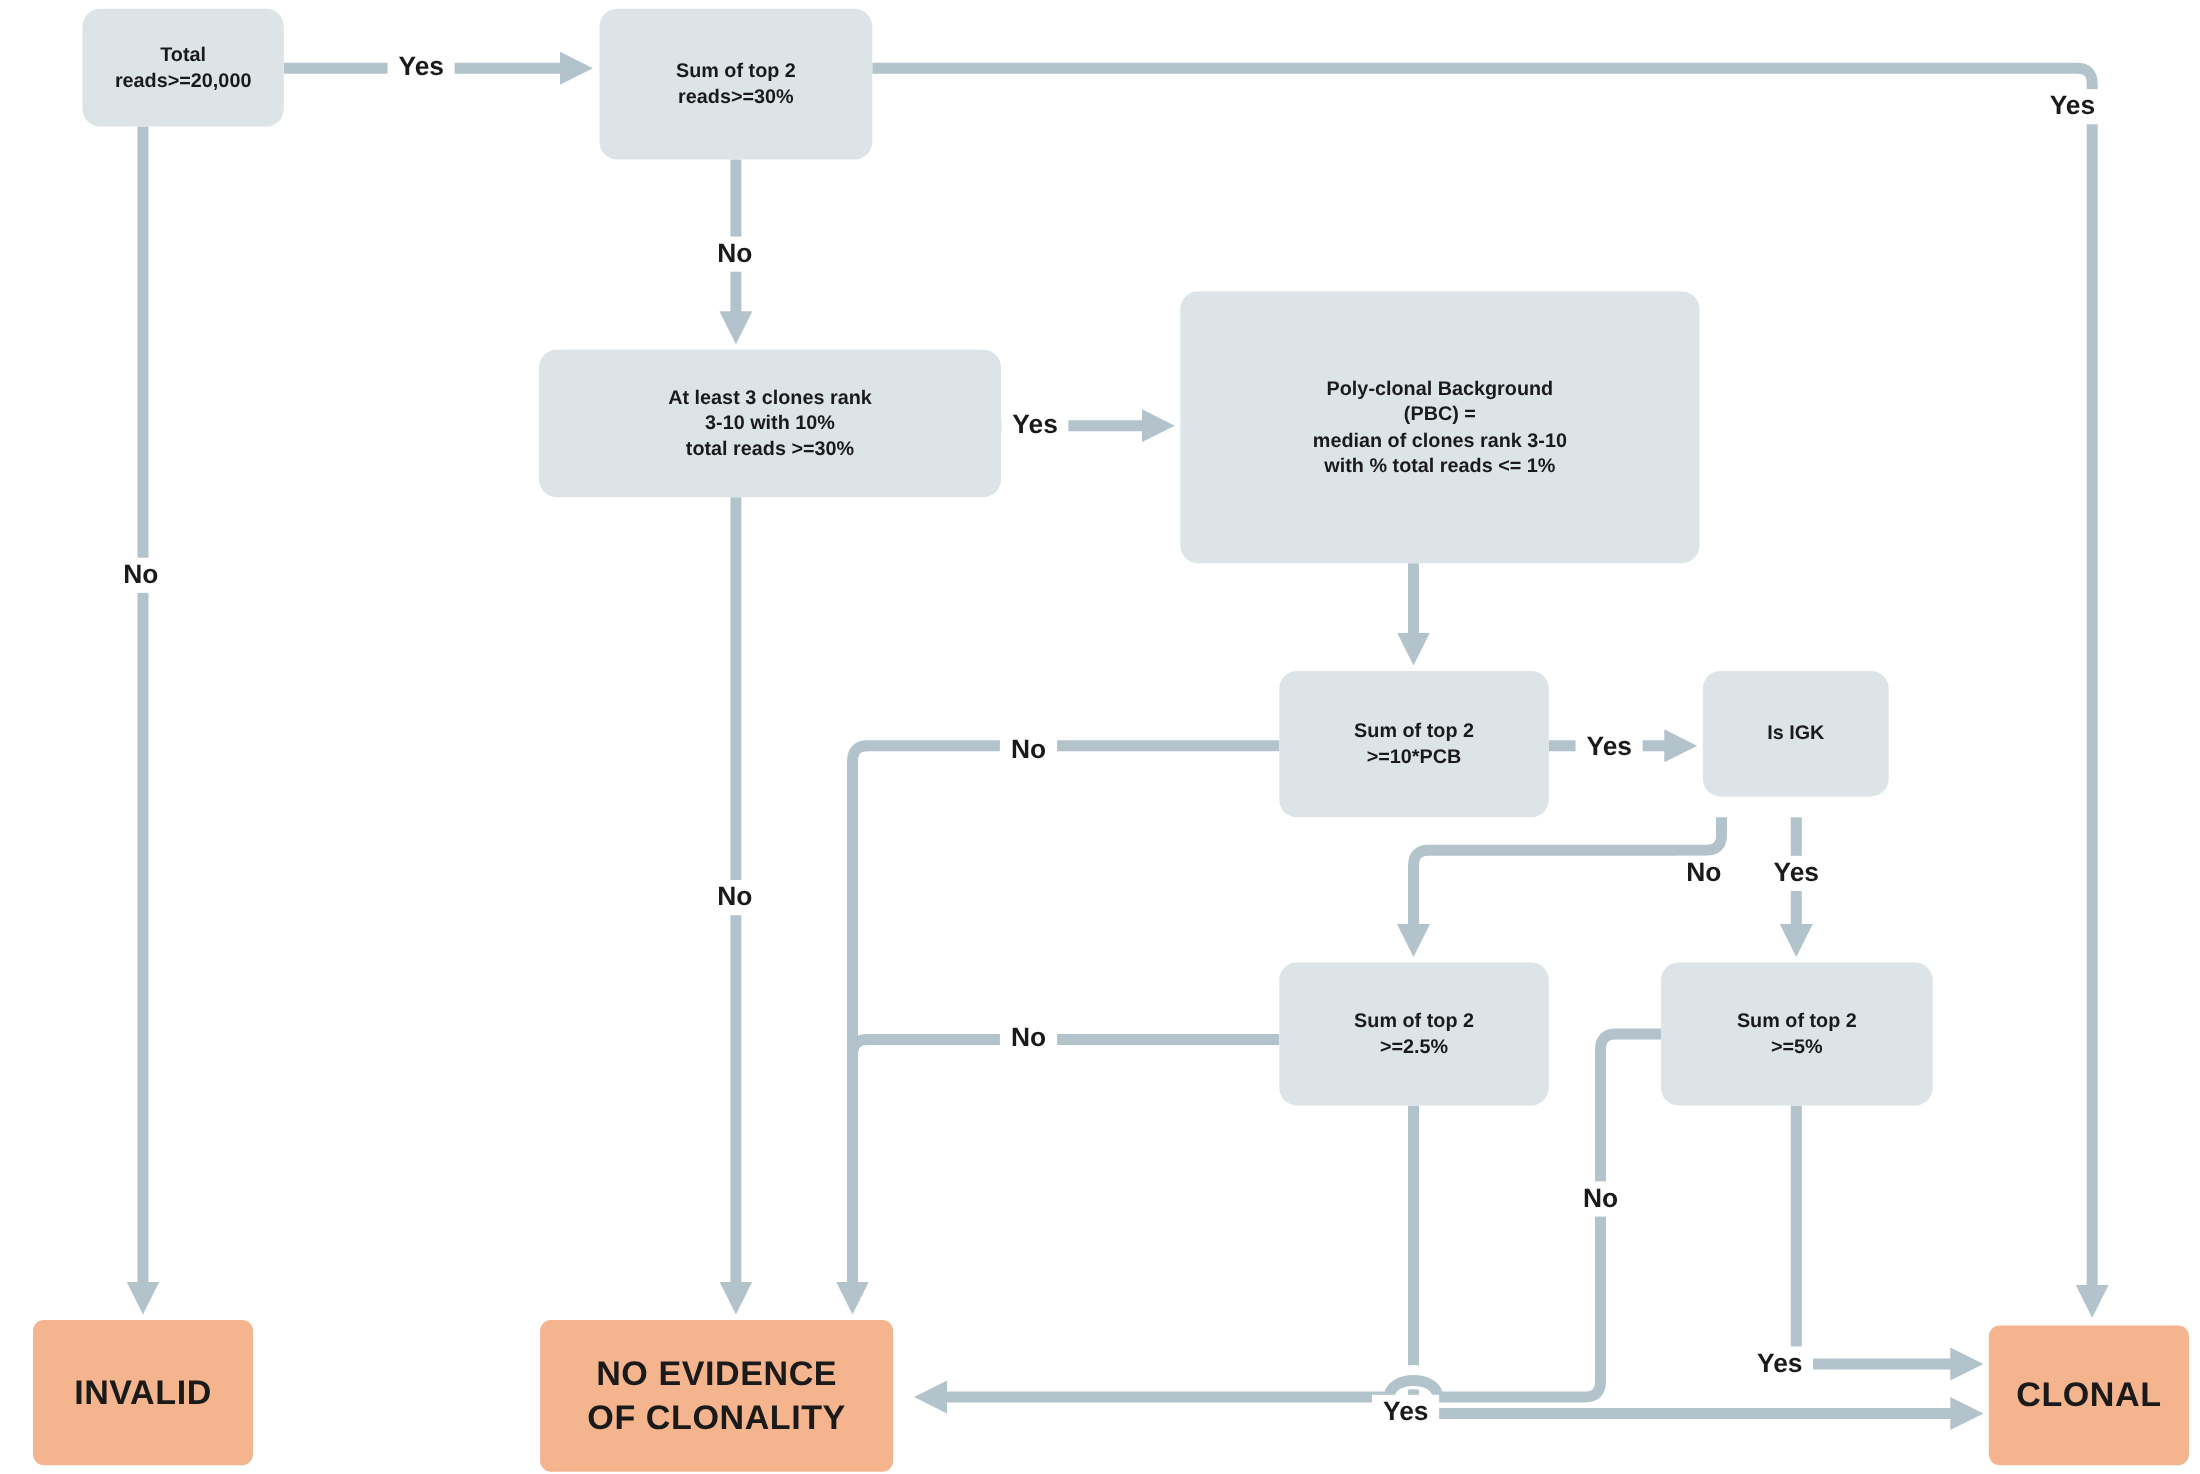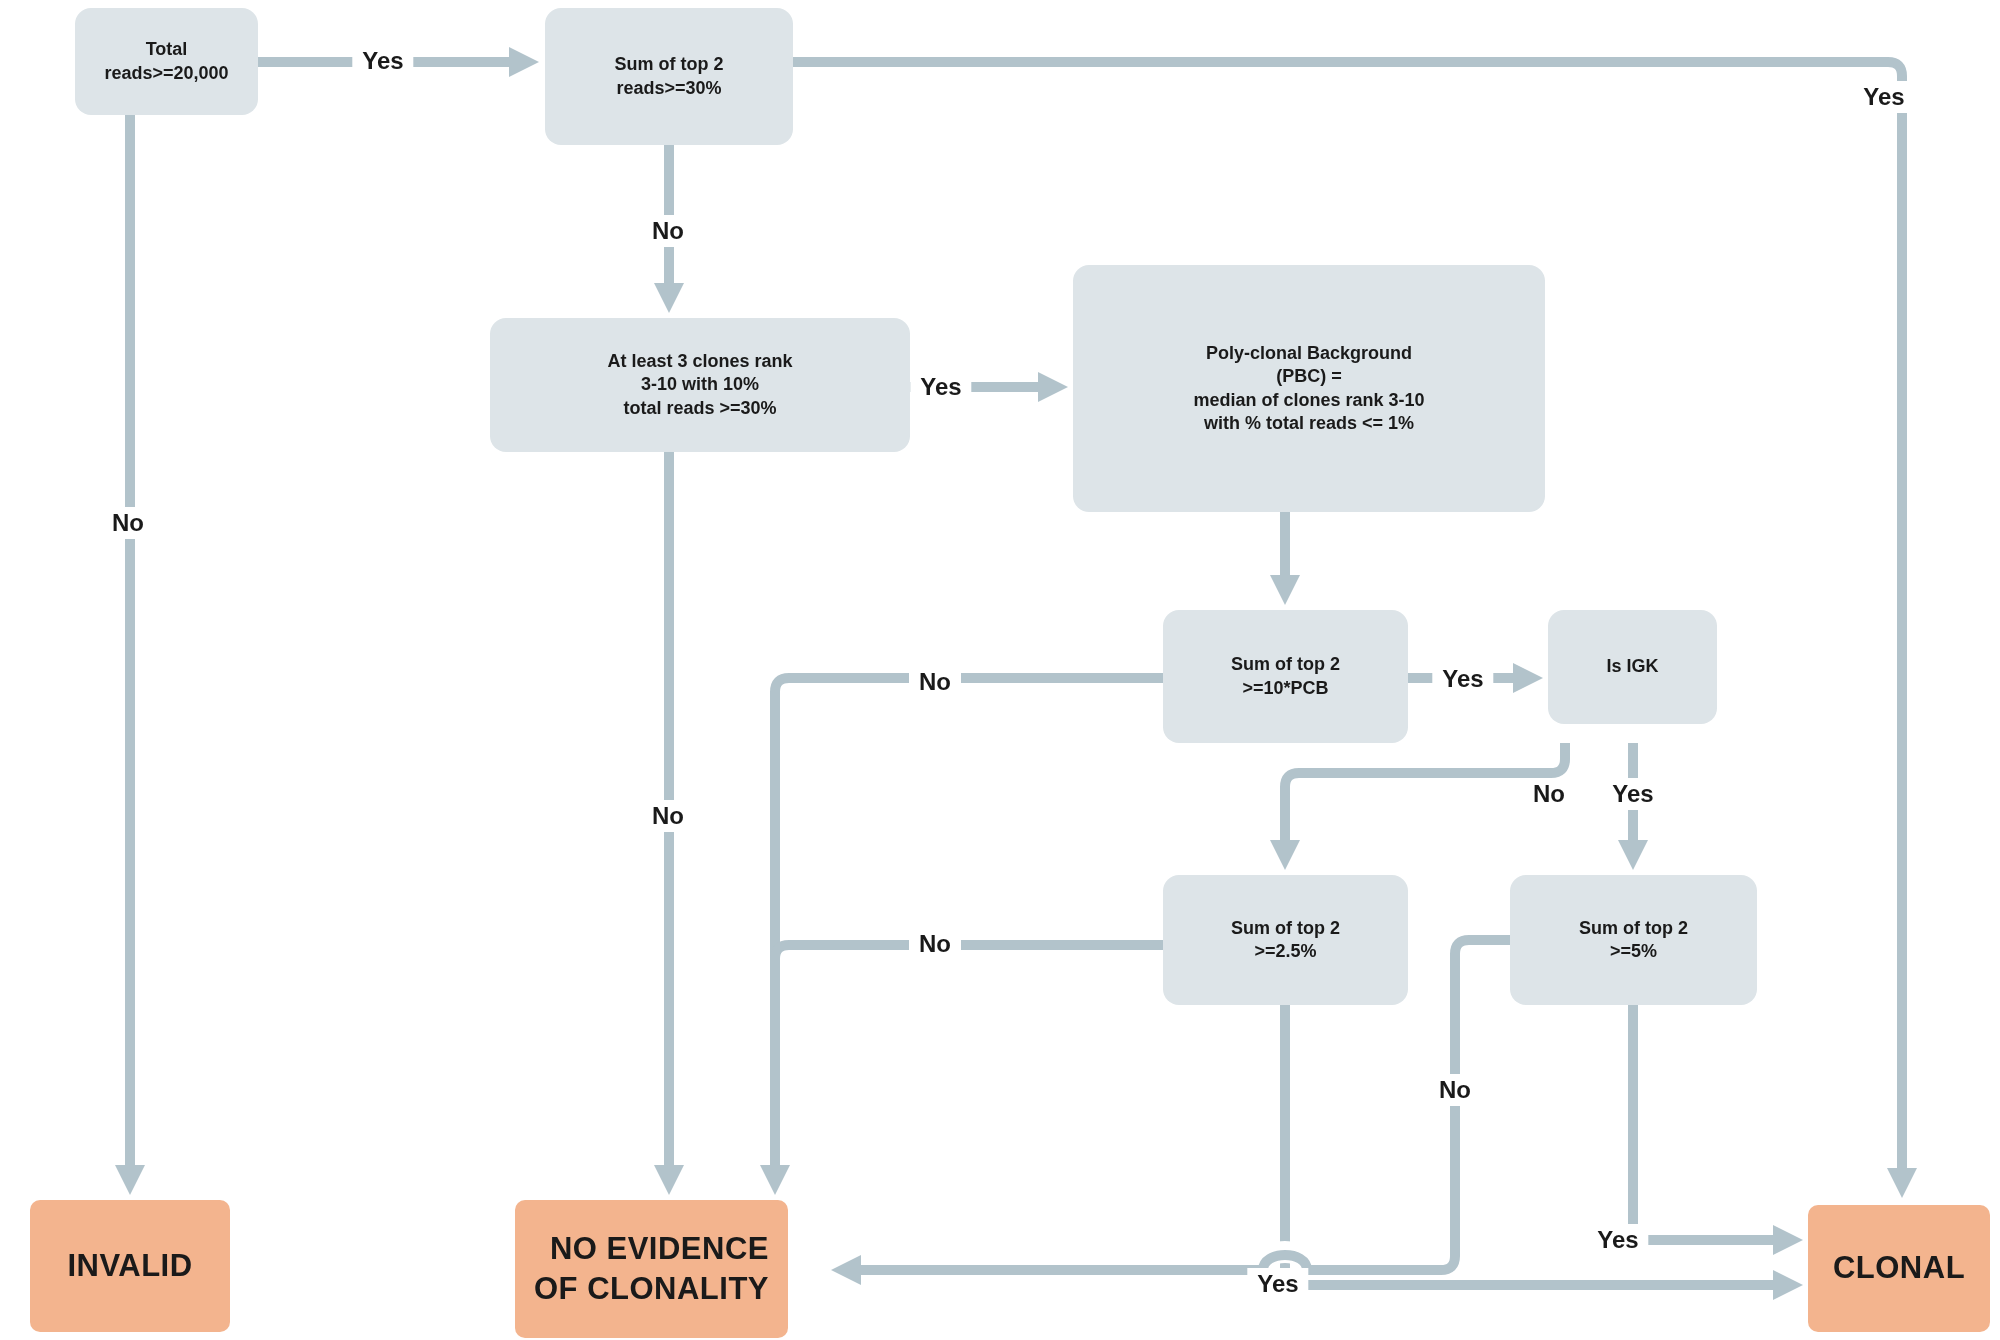--- a/index.html
+++ b/index.html
@@ -55,21 +55,21 @@
 
   .n-total   { left: 75px;   top: 8px;    width: 183px; height: 107px; }
   .n-sum30   { left: 545px;  top: 8px;    width: 248px; height: 137px; }
   .n-clones  { left: 490px;  top: 318px;  width: 420px; height: 134px; }
   .n-pbc     { left: 1073px; top: 265px;  width: 472px; height: 247px; }
   .n-pcb10   { left: 1163px; top: 610px;  width: 245px; height: 133px; }
   .n-igk     { left: 1548px; top: 610px;  width: 169px; height: 114px; }
   .n-p25     { left: 1163px; top: 875px;  width: 245px; height: 130px; }
   .n-p5      { left: 1510px; top: 875px;  width: 247px; height: 130px; }
   .n-invalid { left: 30px;   top: 1200px; width: 200px; height: 132px; }
-  .n-noevid  { left: 515px;  top: 1200px; width: 273px; height: 138px; text-align: right; }
+  .n-noevid  { left: 491px;  top: 1200px; width: 321px; height: 138px; }
   .n-clonal  { left: 1808px; top: 1205px; width: 182px; height: 127px; }
 
   .lbl {
     position: absolute;
     z-index: 2;
     transform: translate(-50%, -50%);
     background: #ffffff;
     color: var(--text, #1a1a1a);
     padding: 2px 10px;
     font-size: 24px;

